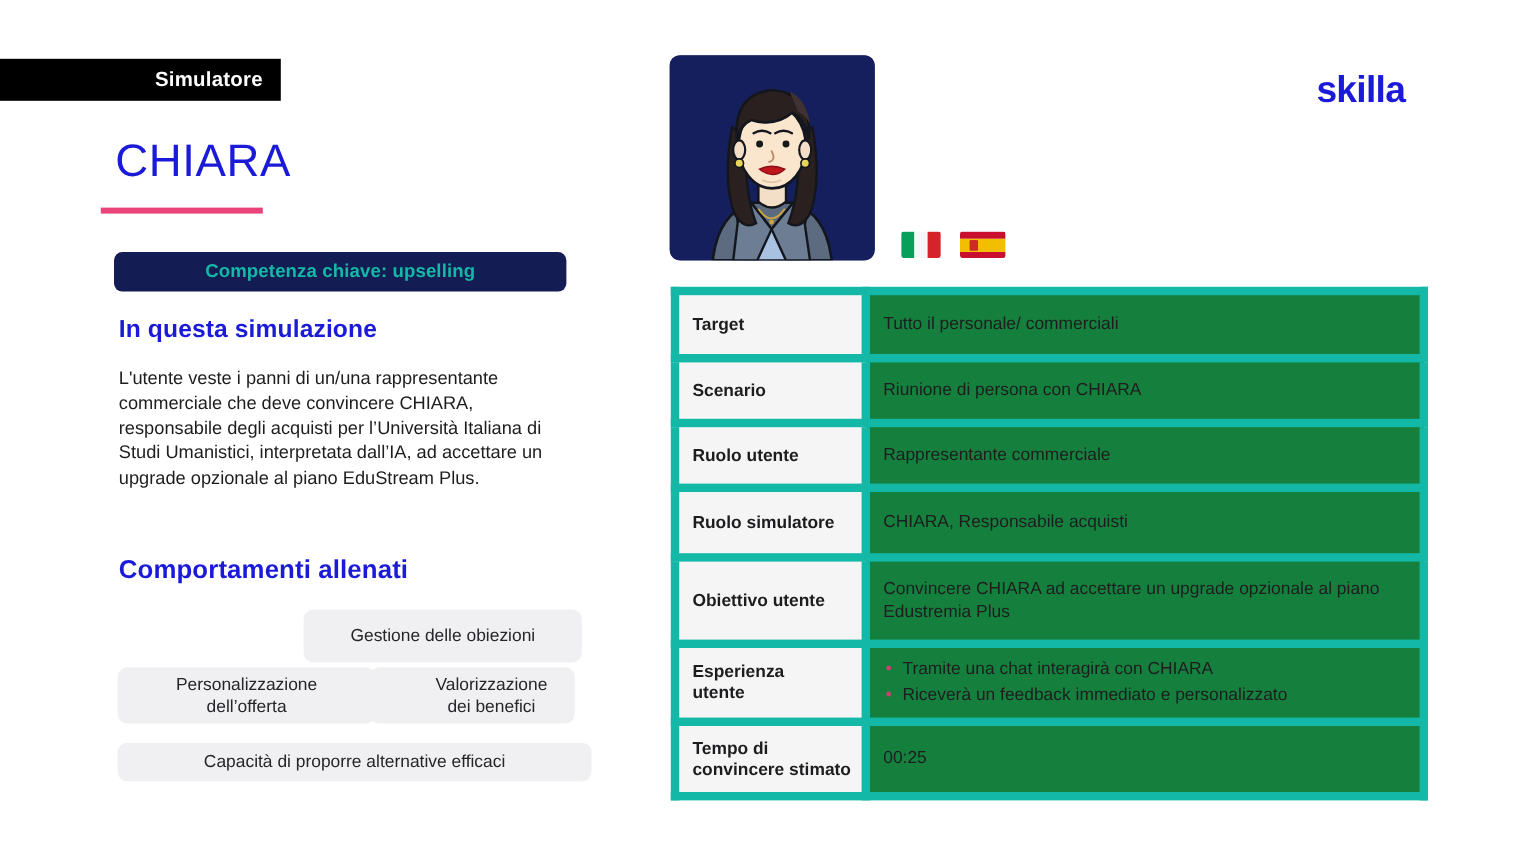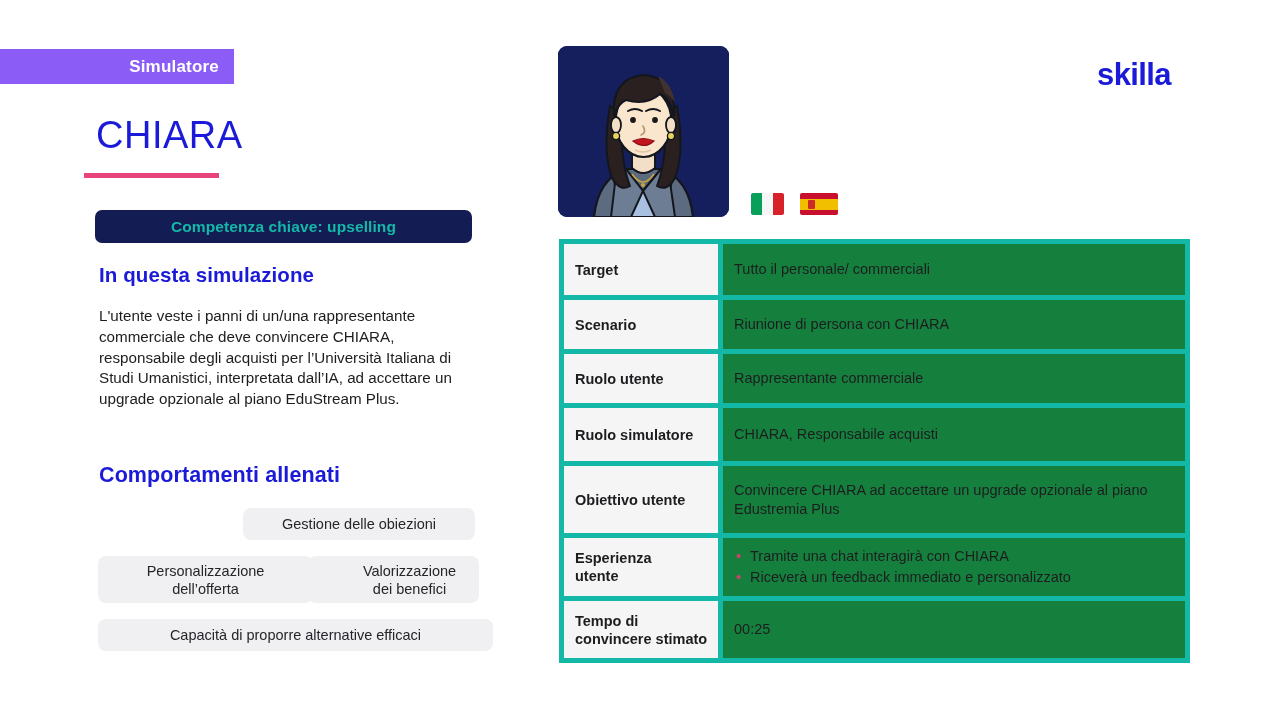--- a/index.html
+++ b/index.html
@@ -8,21 +8,21 @@
     background: #ffffff;
     font-family: "Liberation Sans", sans-serif;
     overflow: hidden;
   }
   #page { position: relative; width: 1280px; height: 720px; background:#fff; }
 
   
   .banner {
     position: absolute; left: 0; top: 49px;
     width: 234px; height: 35px;
-    background: #8b5cf6;
+    background: #000000;
     display: flex; align-items: center; justify-content: flex-end;
     padding-right: 15px;
   }
   .banner-label {
     color: #ffffff; font-size: 17px; font-weight: bold; letter-spacing: .2px;
   }
 
   
   .title {
     position: absolute; left: 96px; top: 116px;
@@ -58,21 +58,21 @@
     font-size: 15.2px; line-height: 20.8px; color: #1d1d1f;
   }
 
   
   .chip {
     position: absolute; background: #f0f0f2; border-radius: 8px;
     display: flex; align-items: center; justify-content: center; text-align: center;
     font-size: 14.5px; color: #25252a; line-height: 18px; padding: 0 8px;
   }
   .chip.c1 { left: 98px;  top: 508px; width: 155px; height: 32px; }
-  .chip.c2 { left: 243px; top: 508px; width: 232px; height: 32px; }
+  .chip.c2 { left: 253px; top: 508px; width: 232px; height: 44px; }
   .chip.c3 { left: 98px;  top: 556px; width: 215px; height: 47px; }
   .chip.c4 { left: 308px; top: 556px; width: 171px; height: 47px; padding-left: 40px; }
   .chip.c5 { left: 98px;  top: 619px; width: 395px; height: 32px; }
 
   
   .avatar-box {
     position: absolute; left: 558px; top: 46px;
     width: 171px; height: 171px; border-radius: 9px;
     background: #161f5e; overflow: hidden;
   }
@@ -105,21 +105,21 @@
     letter-spacing: -0.6px;
   }
 
   
   .info-table {
     position: absolute; left: 559px; top: 239px;
     width: 631px; border-collapse: collapse;
     table-layout: fixed;
   }
   .info-table td {
-    border: 5px solid #14b8a6;
+    border: 7px solid #14b8a6;
     vertical-align: middle;
   }
   .info-table td.k {
     width: 159px; background: #f5f5f6;
     font-size: 14.5px; font-weight: bold; color: #1d1d1f;
     padding: 8px 0 8px 11px; line-height: 18px;
   }
   .info-table td.v {
     background: #15803d;
     font-size: 14.5px; color: #1d1d1f;

